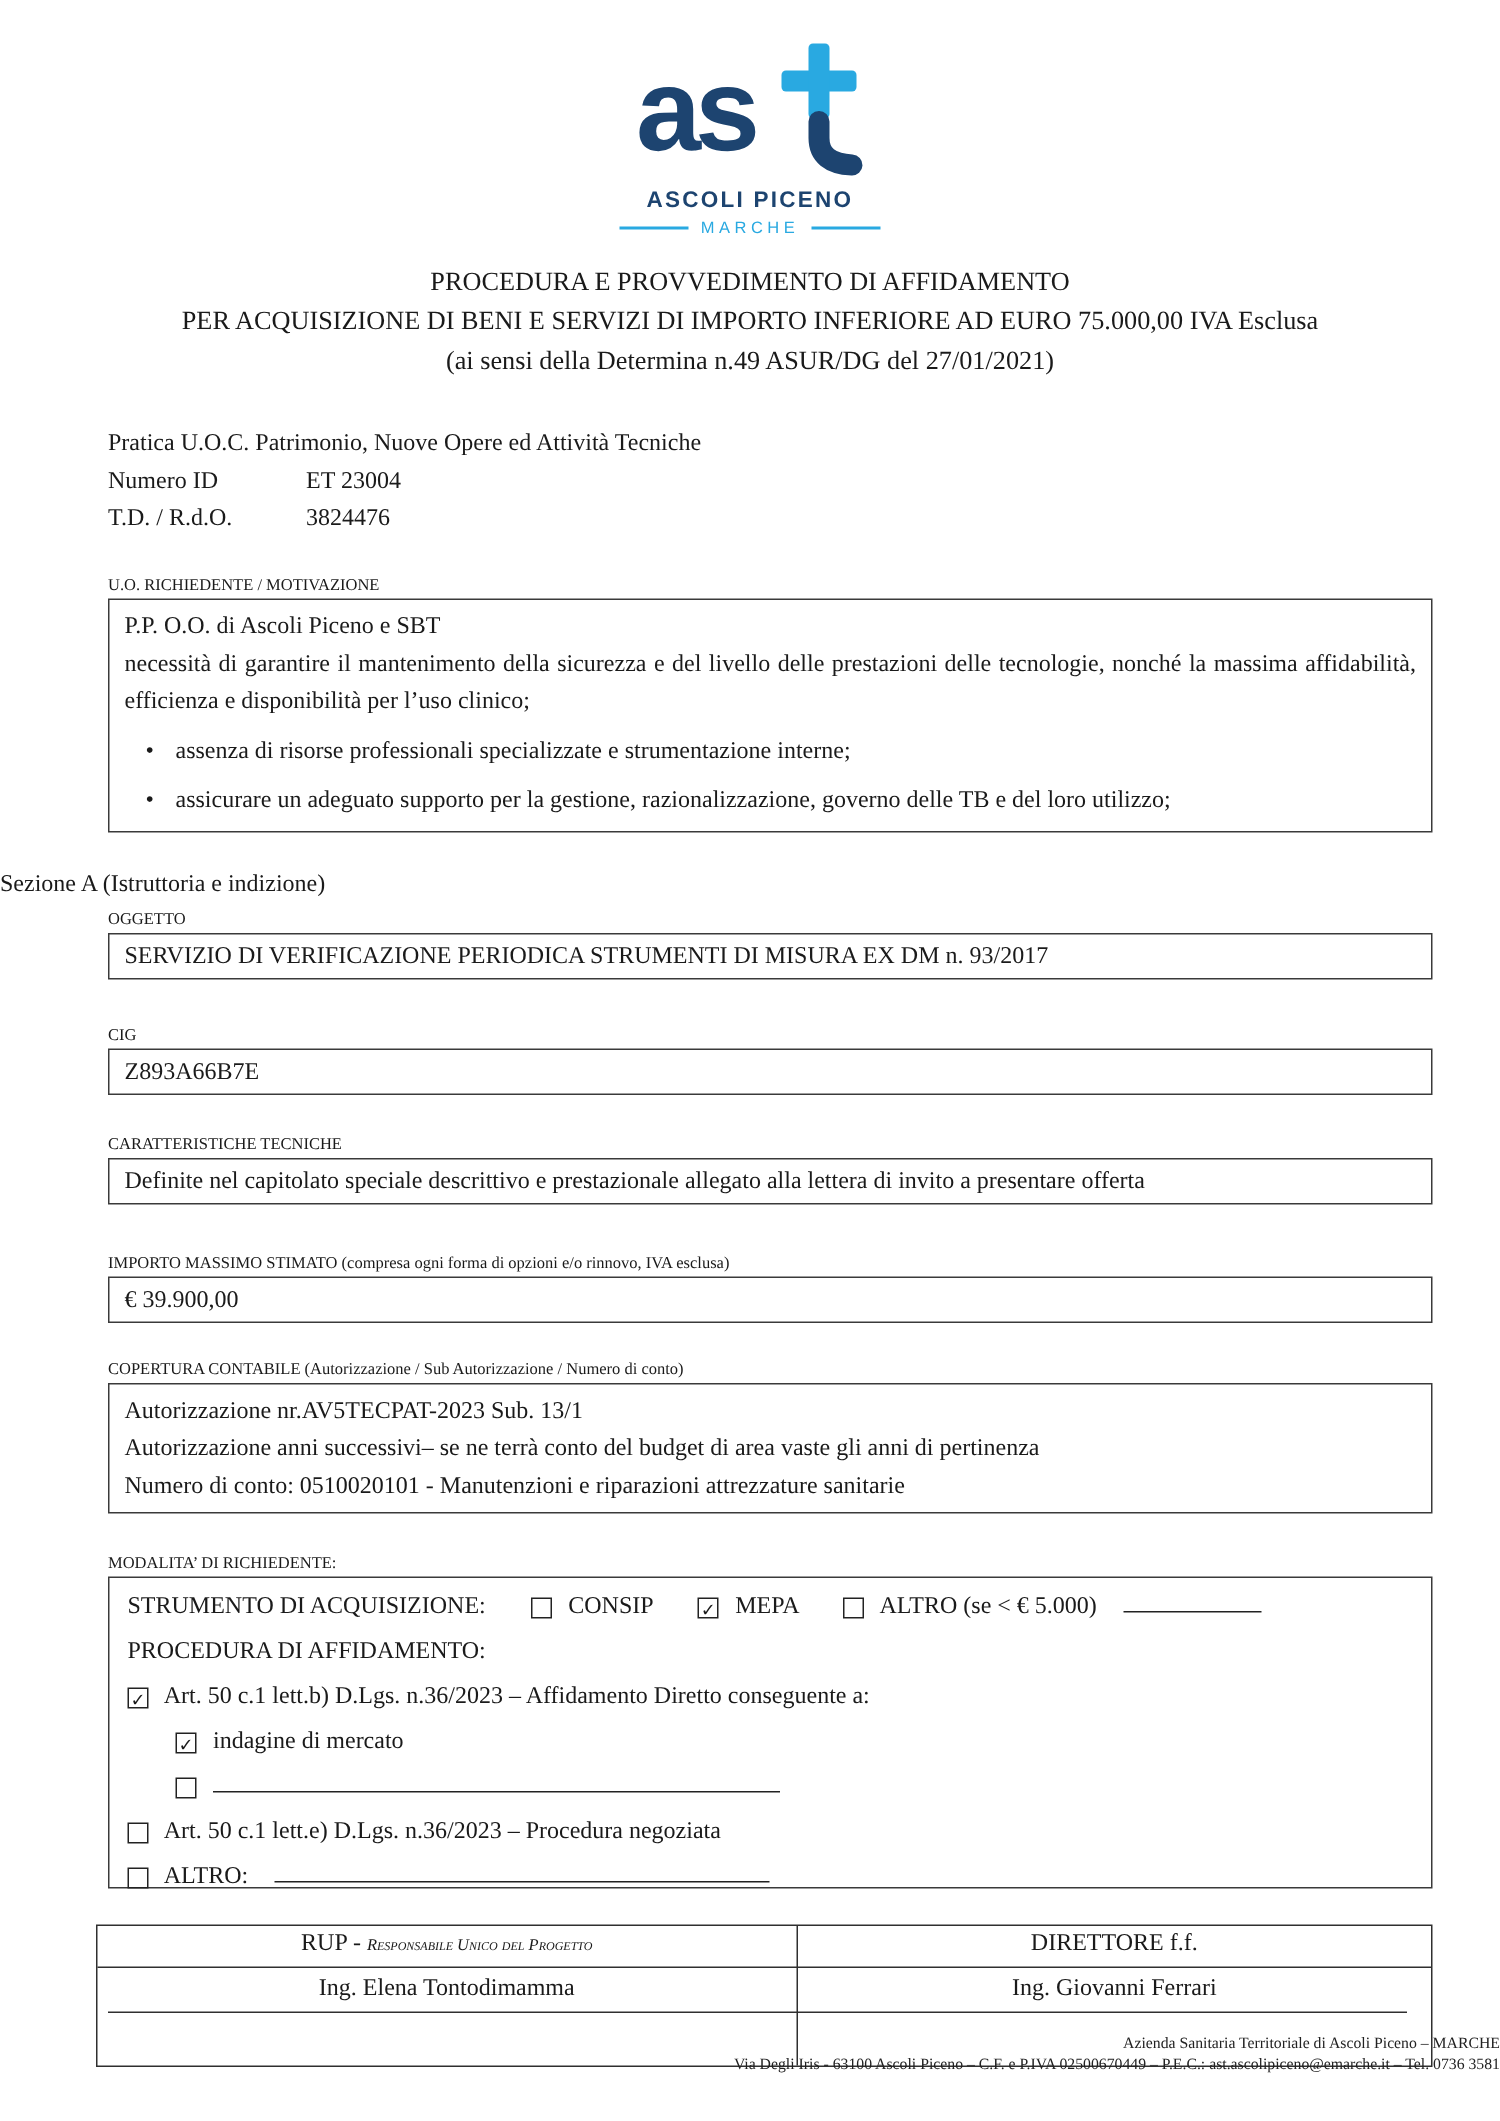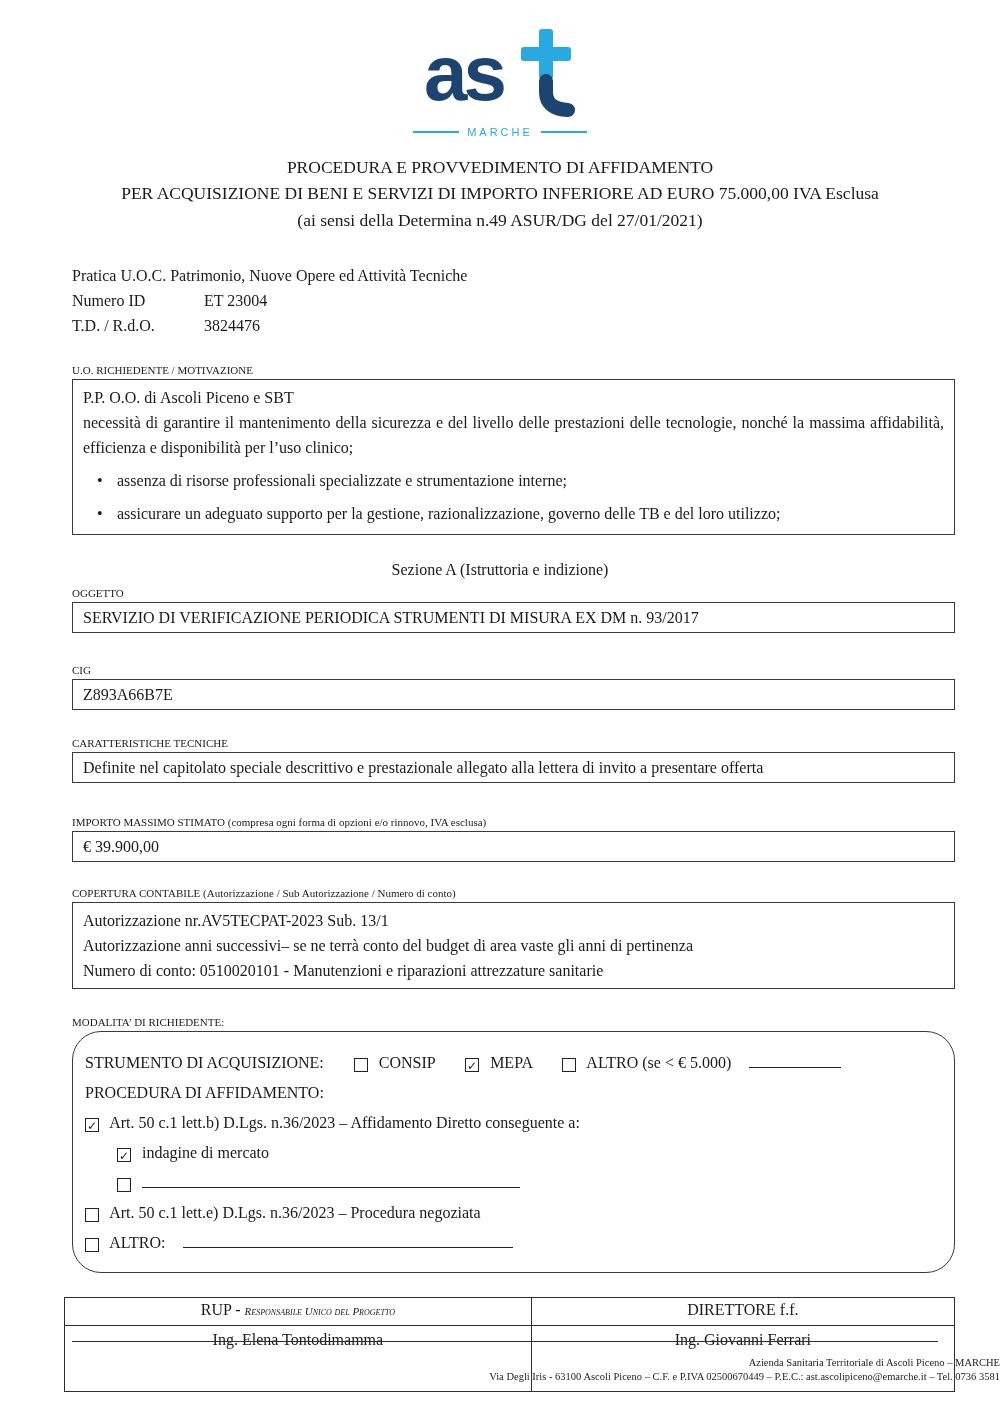--- a/index.html
+++ b/index.html
@@ -19,33 +19,33 @@
   .doc-title { text-align: center; margin-top: 16px; font-size: 17.5px; line-height: 1.5; }
 
   
   .case-info { margin: 30px 45px 0 72px; font-size: 16px; line-height: 25px; }
   .ci-label { display: inline-block; width: 128px; }
 
   
   .sec-head { margin: 0 45px 3px 72px; font-size: 11px; }
   .box { margin: 0 45px 0 72px; border: 1.5px solid #3a3a3a; font-size: 16px; padding: 4px 10px; }
   .box.single { padding: 3px 10px; line-height: 23px; }
-  .sezione-a { text-align: center; font-size: 16px; margin-top: 26px; }
+  .sezione-a { font-size: 16px; margin-top: 26px; }
 
   
   .uo-box { line-height: 25px; padding: 5px 10px 8px 10px; }
   .uo-box .justify { text-align: justify; }
   .bullet { position: relative; padding-left: 34px; margin-top: 8px; }
   .bullet .b { position: absolute; left: 14px; top: 0; }
 
   
   .cop-box { line-height: 25px; padding: 5px 10px; }
 
   
-  .mod-box { height: 242px; padding: 16px 12px; border-radius: 29px; }
+  .mod-box { height: 208px; padding: 4px 12px; }
   .m-line { line-height: 30px; white-space: nowrap; }
   .m-indent { margin-left: 32px; }
   .gap-lg { display: inline-block; width: 22px; }
   .gap-sm { display: inline-block; width: 10px; }
 
   .cb { display: inline-block; width: 14px; height: 14px; border: 1.6px solid #222;
         line-height: 12px; text-align: center; vertical-align: -2px; margin-right: 7px;
         font-family: "DejaVu Sans", sans-serif; }
   .cb .mark { visibility: hidden; font-size: 12px; }
   .cb.checked .mark { visibility: visible; }
@@ -76,20 +76,21 @@
 
 <div class="page">
 
   <header class="logo-block">
     <svg width="152" height="92" viewBox="0 0 152 92" aria-hidden="true">
       <text x="0" y="74" font-family="Liberation Sans, sans-serif" font-weight="bold" font-size="78" letter-spacing="-4" fill="#1d4470">as</text>
       <rect x="97" y="21" width="50" height="14" rx="3" fill="#29a9e1"></rect>
       <rect x="115" y="3" width="14" height="50" rx="3" fill="#29a9e1"></rect>
       <path d="M122,55 L122,66 Q122,83 144,84" fill="none" stroke="#1d4470" stroke-width="14" stroke-linecap="round"></path>
     </svg>
+    <div class="logo-name">ASCOLI PICENO</div>
     <div class="logo-region">
       <span class="dash-line"></span>
       <span>MARCHE</span>
       <span class="dash-line"></span>
     </div>
   </header>
 
   <div class="doc-title">
     <div>PROCEDURA E PROVVEDIMENTO DI AFFIDAMENTO</div>
     <div>PER ACQUISIZIONE DI BENI E SERVIZI DI IMPORTO INFERIORE AD EURO 75.000,00 IVA Esclusa</div>

